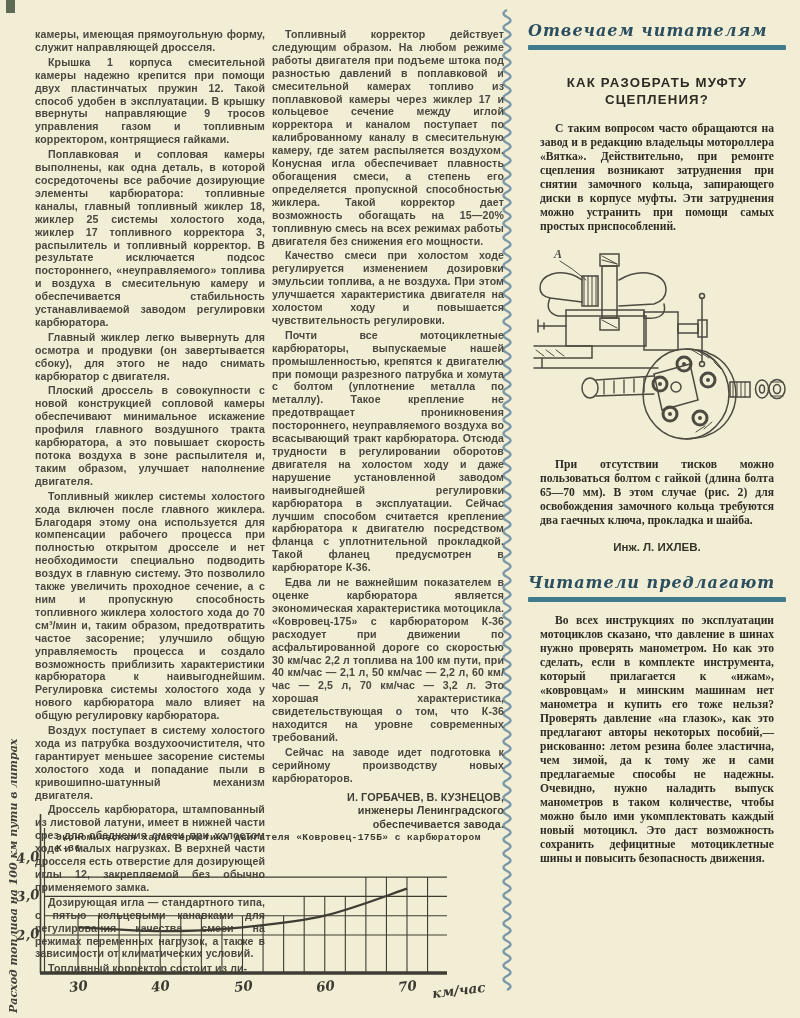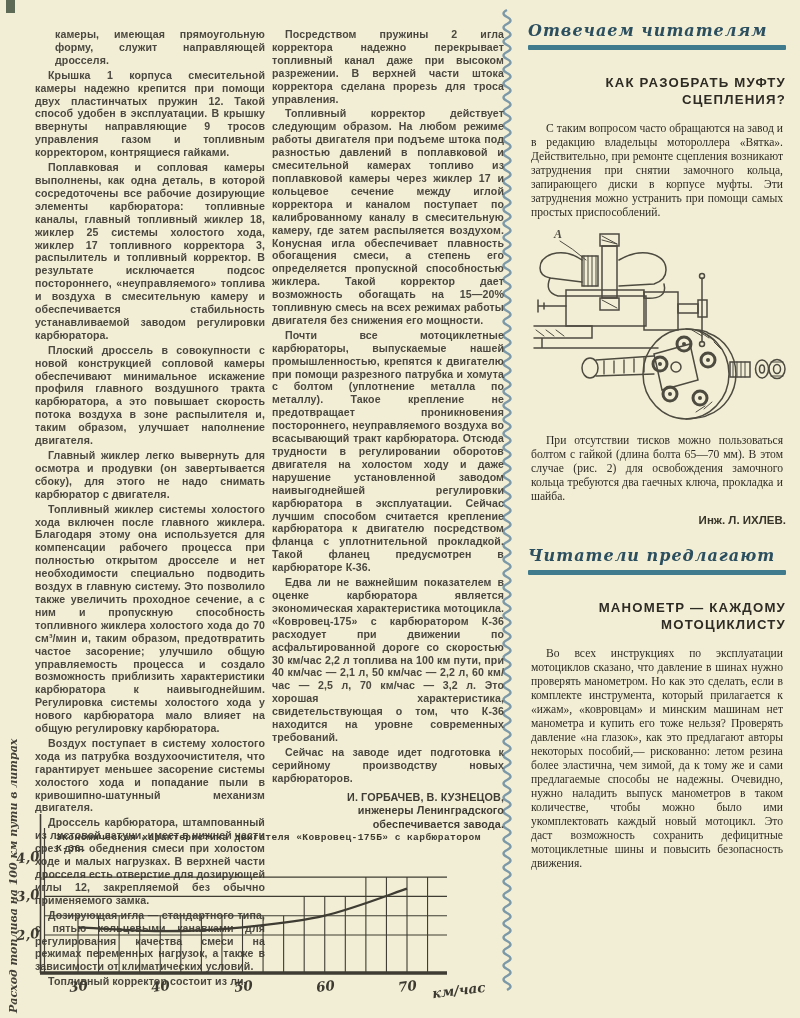--- a/index.html
+++ b/index.html
@@ -5,34 +5,34 @@
   html,body{margin:0;padding:0;}
   body{
     width:800px;height:1018px;position:relative;overflow:hidden;
     background:#f2eed5;
     font-family:"Liberation Sans",sans-serif;
   }
   
   .col-sans{position:absolute;top:28px;color:#4b4840;font-size:10.6px;line-height:12.9px;
     font-weight:700;text-align:justify;letter-spacing:.1px;}
   .col-sans p{margin:0 0 2px 0;text-indent:13px;}
-  .col-sans p.cont{text-indent:0;margin-left:20px;}
+  .col-sans p.cont{text-indent:0;}
   #left-col{left:35px;width:230px;}
   #mid-col{left:272px;width:232px;}
   .byline-main{margin-top:6px;text-align:right;font-weight:700;color:#403d35;font-size:10.8px;line-height:13.5px;}
   
   #right-col{position:absolute;left:528px;top:24px;width:258px;color:#2f2c25;
     font-family:"Liberation Serif",serif;font-size:11.6px;line-height:14px;text-align:justify;}
-  #right-col p{margin:3px;text-indent:15px;}
+  #right-col p{margin:12px;text-indent:15px;font-weight:bold;}
   .script-header{font-family:"DejaVu Serif",serif;font-style:italic;font-weight:700;
     font-size:16px;color:#2c4f60;text-align:left;letter-spacing:1px;margin:0 0 7px 0;}
   .teal-rule{height:5px;background:#3f7b8d;border-radius:1px;}
   .art-title{font-family:"Liberation Sans",sans-serif;font-weight:700;font-size:13.2px;
-    line-height:17px;letter-spacing:1.2px;color:#2e2b25;text-align:right;margin:24px 0 14px 0;}
-  .byline-right{text-align:right;font-family:"Liberation Sans",sans-serif;font-weight:700;
+    line-height:17px;letter-spacing:1.2px;color:#2e2b25;text-align:center;margin:24px 0 14px 0;}
+  .byline-right{text-align:center;font-family:"Liberation Sans",sans-serif;font-weight:700;
     font-size:11.5px;color:#383428;margin-top:9px;}
   .figure-wrap{margin:6px 0 8px 0;}
   
   #chart-block{position:absolute;left:0;top:806px;width:515px;height:212px;}
   #chart-svg{position:absolute;left:0;top:0;}
   .chart-title{position:absolute;left:56px;top:26px;width:452px;
     font-family:Liberation Mono, monospace;font-size:9.6px;letter-spacing:.4px;
     font-weight:700;color:#3c3a31;}
   .tick{position:absolute;font-family:"DejaVu Serif",serif;font-style:italic;
     color:#3c3a31;font-size:13.5px;font-weight:700;transform:rotate(-7deg);}
@@ -48,32 +48,32 @@
 <div class="edge-mark"></div>
 
 <svg class="wavy" width="800" height="1018">
   <path id="wave-path" fill="none" stroke-width="2.4" d="M507,10 q-7,3.5 0,7 q7,3.5 0,7 q-7,3.5 0,7 q7,3.5 0,7 q-7,3.5 0,7 q7,3.5 0,7 q-7,3.5 0,7 q7,3.5 0,7 q-7,3.5 0,7 q7,3.5 0,7 q-7,3.5 0,7 q7,3.5 0,7 q-7,3.5 0,7 q7,3.5 0,7 q-7,3.5 0,7 q7,3.5 0,7 q-7,3.5 0,7 q7,3.5 0,7 q-7,3.5 0,7 q7,3.5 0,7 q-7,3.5 0,7 q7,3.5 0,7 q-7,3.5 0,7 q7,3.5 0,7 q-7,3.5 0,7 q7,3.5 0,7 q-7,3.5 0,7 q7,3.5 0,7 q-7,3.5 0,7 q7,3.5 0,7 q-7,3.5 0,7 q7,3.5 0,7 q-7,3.5 0,7 q7,3.5 0,7 q-7,3.5 0,7 q7,3.5 0,7 q-7,3.5 0,7 q7,3.5 0,7 q-7,3.5 0,7 q7,3.5 0,7 q-7,3.5 0,7 q7,3.5 0,7 q-7,3.5 0,7 q7,3.5 0,7 q-7,3.5 0,7 q7,3.5 0,7 q-7,3.5 0,7 q7,3.5 0,7 q-7,3.5 0,7 q7,3.5 0,7 q-7,3.5 0,7 q7,3.5 0,7 q-7,3.5 0,7 q7,3.5 0,7 q-7,3.5 0,7 q7,3.5 0,7 q-7,3.5 0,7 q7,3.5 0,7 q-7,3.5 0,7 q7,3.5 0,7 q-7,3.5 0,7 q7,3.5 0,7 q-7,3.5 0,7 q7,3.5 0,7 q-7,3.5 0,7 q7,3.5 0,7 q-7,3.5 0,7 q7,3.5 0,7 q-7,3.5 0,7 q7,3.5 0,7 q-7,3.5 0,7 q7,3.5 0,7 q-7,3.5 0,7 q7,3.5 0,7 q-7,3.5 0,7 q7,3.5 0,7 q-7,3.5 0,7 q7,3.5 0,7 q-7,3.5 0,7 q7,3.5 0,7 q-7,3.5 0,7 q7,3.5 0,7 q-7,3.5 0,7 q7,3.5 0,7 q-7,3.5 0,7 q7,3.5 0,7 q-7,3.5 0,7 q7,3.5 0,7 q-7,3.5 0,7 q7,3.5 0,7 q-7,3.5 0,7 q7,3.5 0,7 q-7,3.5 0,7 q7,3.5 0,7 q-7,3.5 0,7 q7,3.5 0,7 q-7,3.5 0,7 q7,3.5 0,7 q-7,3.5 0,7 q7,3.5 0,7 q-7,3.5 0,7 q7,3.5 0,7 q-7,3.5 0,7 q7,3.5 0,7 q-7,3.5 0,7 q7,3.5 0,7 q-7,3.5 0,7 q7,3.5 0,7 q-7,3.5 0,7 q7,3.5 0,7 q-7,3.5 0,7 q7,3.5 0,7 q-7,3.5 0,7 q7,3.5 0,7 q-7,3.5 0,7 q7,3.5 0,7 q-7,3.5 0,7 q7,3.5 0,7 q-7,3.5 0,7 q7,3.5 0,7 q-7,3.5 0,7 q7,3.5 0,7 q-7,3.5 0,7 q7,3.5 0,7 q-7,3.5 0,7 q7,3.5 0,7 q-7,3.5 0,7 q7,3.5 0,7 q-7,3.5 0,7 q7,3.5 0,7 q-7,3.5 0,7 q7,3.5 0,7 q-7,3.5 0,7 q7,3.5 0,7 q-7,3.5 0,7 q7,3.5 0,7 q-7,3.5 0,7 q7,3.5 0,7 q-7,3.5 0,7 q7,3.5 0,7" stroke="#7b99a8"></path>
 </svg>
 
 <div id="left-col" class="col-sans">
   <p class="cont">камеры, имеющая прямоугольную форму, служит направляющей дросселя.</p>
   <p>Крышка 1 корпуса смесительной камеры надежно крепится при помощи двух пластинчатых пружин 12. Такой способ удобен в эксплуатации. В крышку ввернуты направляющие 9 тросов управления газом и топливным корректором, контрящиеся гайками.</p>
   <p>Поплавковая и сопловая камеры выполнены, как одна деталь, в которой сосредоточены все рабочие дозирующие элементы карбюратора: топливные каналы, главный топливный жиклер 18, жиклер 25 системы холостого хода, жиклер 17 топливного корректора 3, распылитель и топливный корректор. В результате исключается подсос постороннего, «неуправляемого» топлива и воздуха в смесительную камеру и обеспечивается стабильность устанавливаемой заводом регулировки карбюратора.</p>
+  <p>Главный жиклер легко вывернуть для осмотра и продувки (он завертывается сбоку), для этого не надо снимать карбюратор с двигателя.</p>
   <p>Плоский дроссель в совокупности с новой конструкцией сопловой камеры обеспечивают минимальное искажение профиля главного воздушного тракта карбюратора, а это повышает скорость потока воздуха в зоне распылителя и, таким образом, улучшает наполнение двигателя.</p>
-  <p>Главный жиклер легко вывернуть для осмотра и продувки (он завертывается сбоку), для этого не надо снимать карбюратор с двигателя.</p>
   <p>Топливный жиклер системы холостого хода включен после главного жиклера. Благодаря этому она используется для компенсации рабочего процесса при полностью открытом дросселе и нет необходимости специально подводить воздух в главную систему. Это позволило также увеличить проходное сечение, а с ним и пропускную способность топливного жиклера холостого хода до 70 см³/мин и, таким образом, предотвратить частое засорение; улучшило общую управляемость процесса и создало возможность приблизить характеристики карбюратора к наивыгоднейшим. Регулировка системы холостого хода у нового карбюратора мало влияет на общую регулировку карбюратора.</p>
   <p>Воздух поступает в систему холостого хода из патрубка воздухоочистителя, что гарантирует меньшее засорение системы холостого хода и попадание пыли в кривошипно-шатунный механизм двигателя.</p>
   <p>Дроссель карбюратора, штампованный из листовой латуни, имеет в нижней части срез для обеднения смеси при холостом ходе и малых нагрузках. В верхней части дросселя есть отверстие для дозирующей иглы 12, закрепляемой без обычно применяемого замка.</p>
   <p>Дозирующая игла — стандартного типа, с пятью кольцевыми канавками для регулирования качества смеси на режимах переменных нагрузок, а также в зависимости от климатических условий.</p>
   <p>Топливный корректор состоит из ли-</p>
 </div>
 
 <div id="mid-col" class="col-sans">
-  <p>Посредством пружины 2 игла корректора надежно перекрывает топливный канал даже при высоком разрежении. В верхней части штока корректора сделана прорезь для троса управления.</p>
   <p>Топливный корректор действует следующим образом. На любом режиме работы двигателя при подъеме штока под разностью давлений в поплавковой и смесительной камерах топливо из поплавковой камеры через жиклер 17 и кольцевое сечение между иглой корректора и каналом поступает по калиброванному каналу в смесительную камеру, где затем распыляется воздухом. Конусная игла обеспечивает плавность обогащения смеси, а степень его определяется пропускной способностью жиклера. Такой корректор дает возможность обогащать на 15—20% топливную смесь на всех режимах работы двигателя без снижения его мощности.</p>
+  <p>Качество смеси при холостом ходе регулируется изменением дозировки эмульсии топлива, а не воздуха. При этом улучшается характеристика двигателя на холостом ходу и повышается чувствительность регулировки.</p>
   <p>Почти все мотоциклетные карбюраторы, выпускаемые нашей промышленностью, крепятся к двигателю при помощи разрезного патрубка и хомута с болтом (уплотнение металла по металлу). Такое крепление не предотвращает проникновения постороннего, неуправляемого воздуха во всасывающий тракт карбюратора. Отсюда трудности в регулировании оборотов двигателя на холостом ходу и даже нарушение установленной заводом наивыгоднейшей регулировки карбюратора в эксплуатации. Сейчас лучшим способом считается крепление карбюратора к двигателю посредством фланца с уплотнительной прокладкой. Такой фланец предусмотрен в карбюраторе К-36.</p>
   <p>Едва ли не важнейшим показателем в оценке карбюратора является экономическая характеристика мотоцикла. «Ковровец-175» с карбюратором К-36 расходует при движении по асфальтированной дороге со скоростью 30 км/час 2,2 л топлива на 100 км пути, при 40 км/час — 2,1 л, 50 км/час — 2,2 л, 60 км/час — 2,5 л, 70 км/час — 3,2 л. Это хорошая характеристика, свидетельствующая о том, что К-36 находится на уровне современных требований.</p>
   <p>Сейчас на заводе идет подготовка к серийному производству новых карбюраторов.</p>
   <div class="byline-main">
     <div>И. ГОРБАЧЕВ, В. КУЗНЕЦОВ,</div>
     <div>инженеры Ленинградского</div>
     <div>обеспечивается завода.</div>
   </div>
 </div>
 
@@ -160,21 +160,20 @@
       </g>
     </svg>
   </div>
 
   <p>При отсутствии тисков можно пользоваться болтом с гайкой (длина болта 65—70 мм). В этом случае (рис. 2) для освобождения замочного кольца требуются два гаечных ключа, прокладка и шайба.</p>
   <div class="byline-right">Инж. Л. ИХЛЕВ.</div>
 
   <div style="height:22px"></div>
   <div class="script-header">Читатели предлагают</div>
   <div class="teal-rule"></div>
-  <div class="art-title">МАНОМЕТР — КАЖДОМУ МОТОЦИКЛИСТУ</div>
   <p>Во всех инструкциях по эксплуатации мотоциклов сказано, что давление в шинах нужно проверять манометром. Но как это сделать, если в комплекте инструмента, который прилагается к «ижам», «ковровцам» и минским машинам нет манометра и купить его тоже нельзя? Проверять давление «на глазок», как это предлагают авторы некоторых пособий,— рискованно: летом резина более эластична, чем зимой, да к тому же и сами предлагаемые способы не надежны. Очевидно, нужно наладить выпуск манометров в таком количестве, чтобы можно было ими укомплектовать каждый новый мотоцикл. Это даст возможность сохранить дефицитные мотоциклетные шины и повысить безопасность движения.</p>
 
 </div>
 
 <div id="chart-block">
   <svg id="chart-svg" width="515" height="212" viewBox="0 0 515 212">
       <line x1="44" y1="129" x2="447" y2="129" stroke="#3e3c33" stroke-width="1.1"></line>
       <line x1="44" y1="109.7" x2="447" y2="109.7" stroke="#3e3c33" stroke-width="1.1"></line>
       <line x1="44" y1="90.4" x2="447" y2="90.4" stroke="#3e3c33" stroke-width="1.1"></line>
       <line x1="44" y1="71.1" x2="447" y2="71.1" stroke="#3e3c33" stroke-width="1.1"></line>

